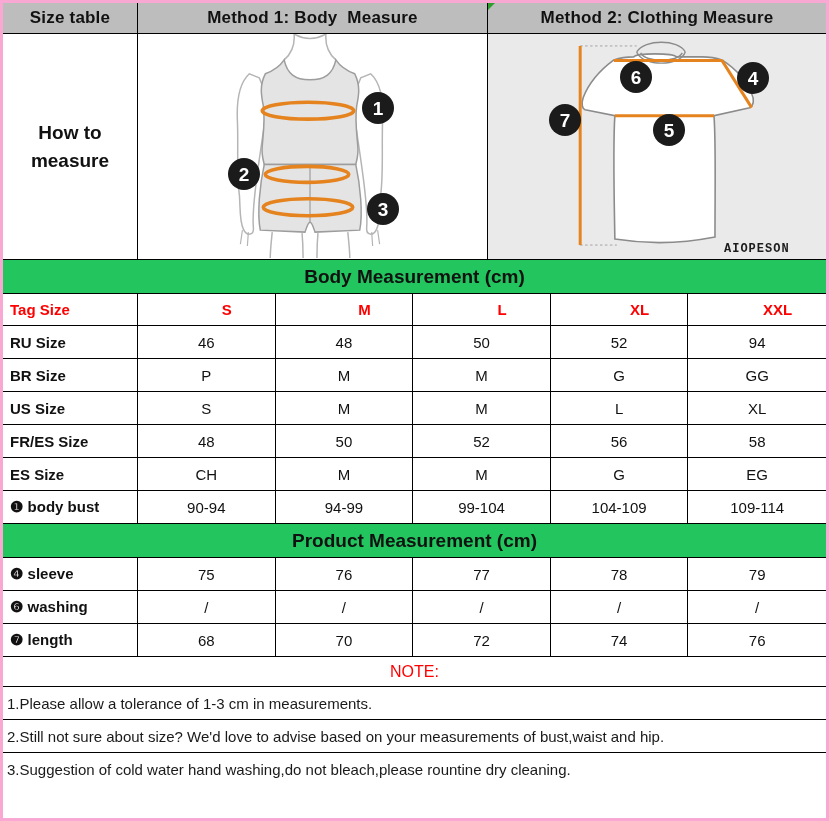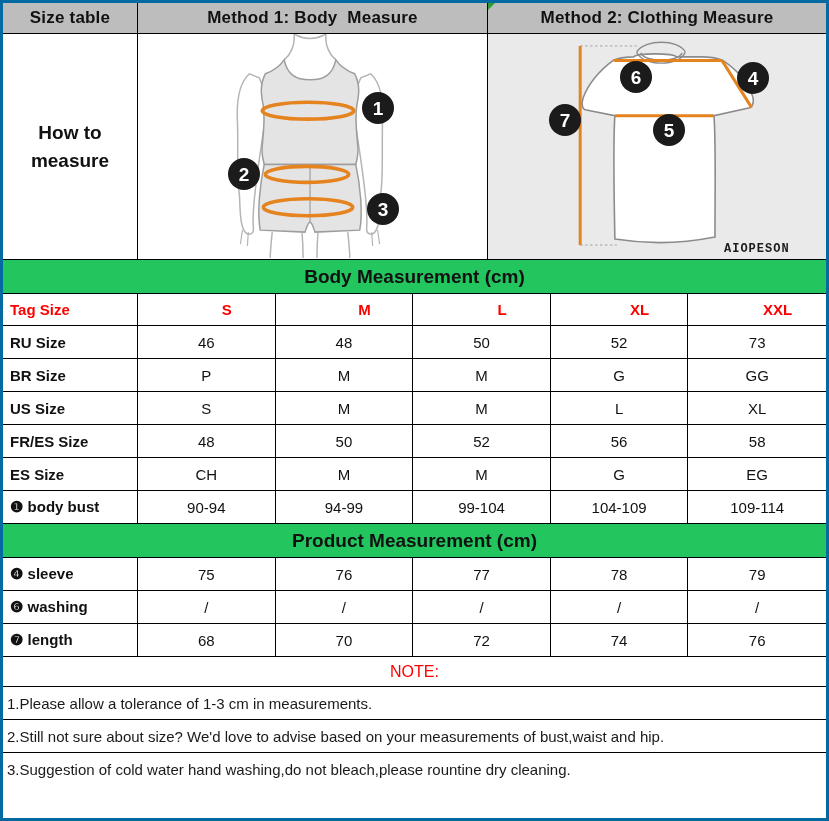--- a/index.html
+++ b/index.html
@@ -1,20 +1,20 @@
 <!DOCTYPE html>
 <html><head>
 <meta charset="utf-8">
 <style>
   * { margin:0; padding:0; box-sizing:border-box; }
   html,body { background:#fff; }
   .sheet {
     position:relative;
     width:829px; height:821px;
-    border:3px solid #0369a1;
+    border:3px solid #f9a8d4;
     background:#fff;
     overflow:hidden;
     font-family:"Liberation Sans", sans-serif;
     color:#111;
   }
   .row { display:grid; border-bottom:1.5px solid #000; }
   .row:last-child { border-bottom:none; }
   .cols-top { grid-template-columns:135px 350px 1fr; }
   .cols-6 { grid-template-columns:135px repeat(5,1fr); }
   .cols-1 { grid-template-columns:1fr; }
@@ -151,21 +151,21 @@
     <div class="cell val-cell red bold">XL</div>
     <div class="cell val-cell red bold">XXL</div>
   </div>
 
   <div class="row cols-6 data-row">
     <div class="cell label-cell">RU Size</div>
     <div class="cell val-cell">46</div>
     <div class="cell val-cell">48</div>
     <div class="cell val-cell">50</div>
     <div class="cell val-cell">52</div>
-    <div class="cell val-cell">73</div>
+    <div class="cell val-cell">94</div>
   </div>
   <div class="row cols-6 data-row">
     <div class="cell label-cell">BR Size</div>
     <div class="cell val-cell">P</div>
     <div class="cell val-cell">M</div>
     <div class="cell val-cell">M</div>
     <div class="cell val-cell">G</div>
     <div class="cell val-cell">GG</div>
   </div>
   <div class="row cols-6 data-row">

